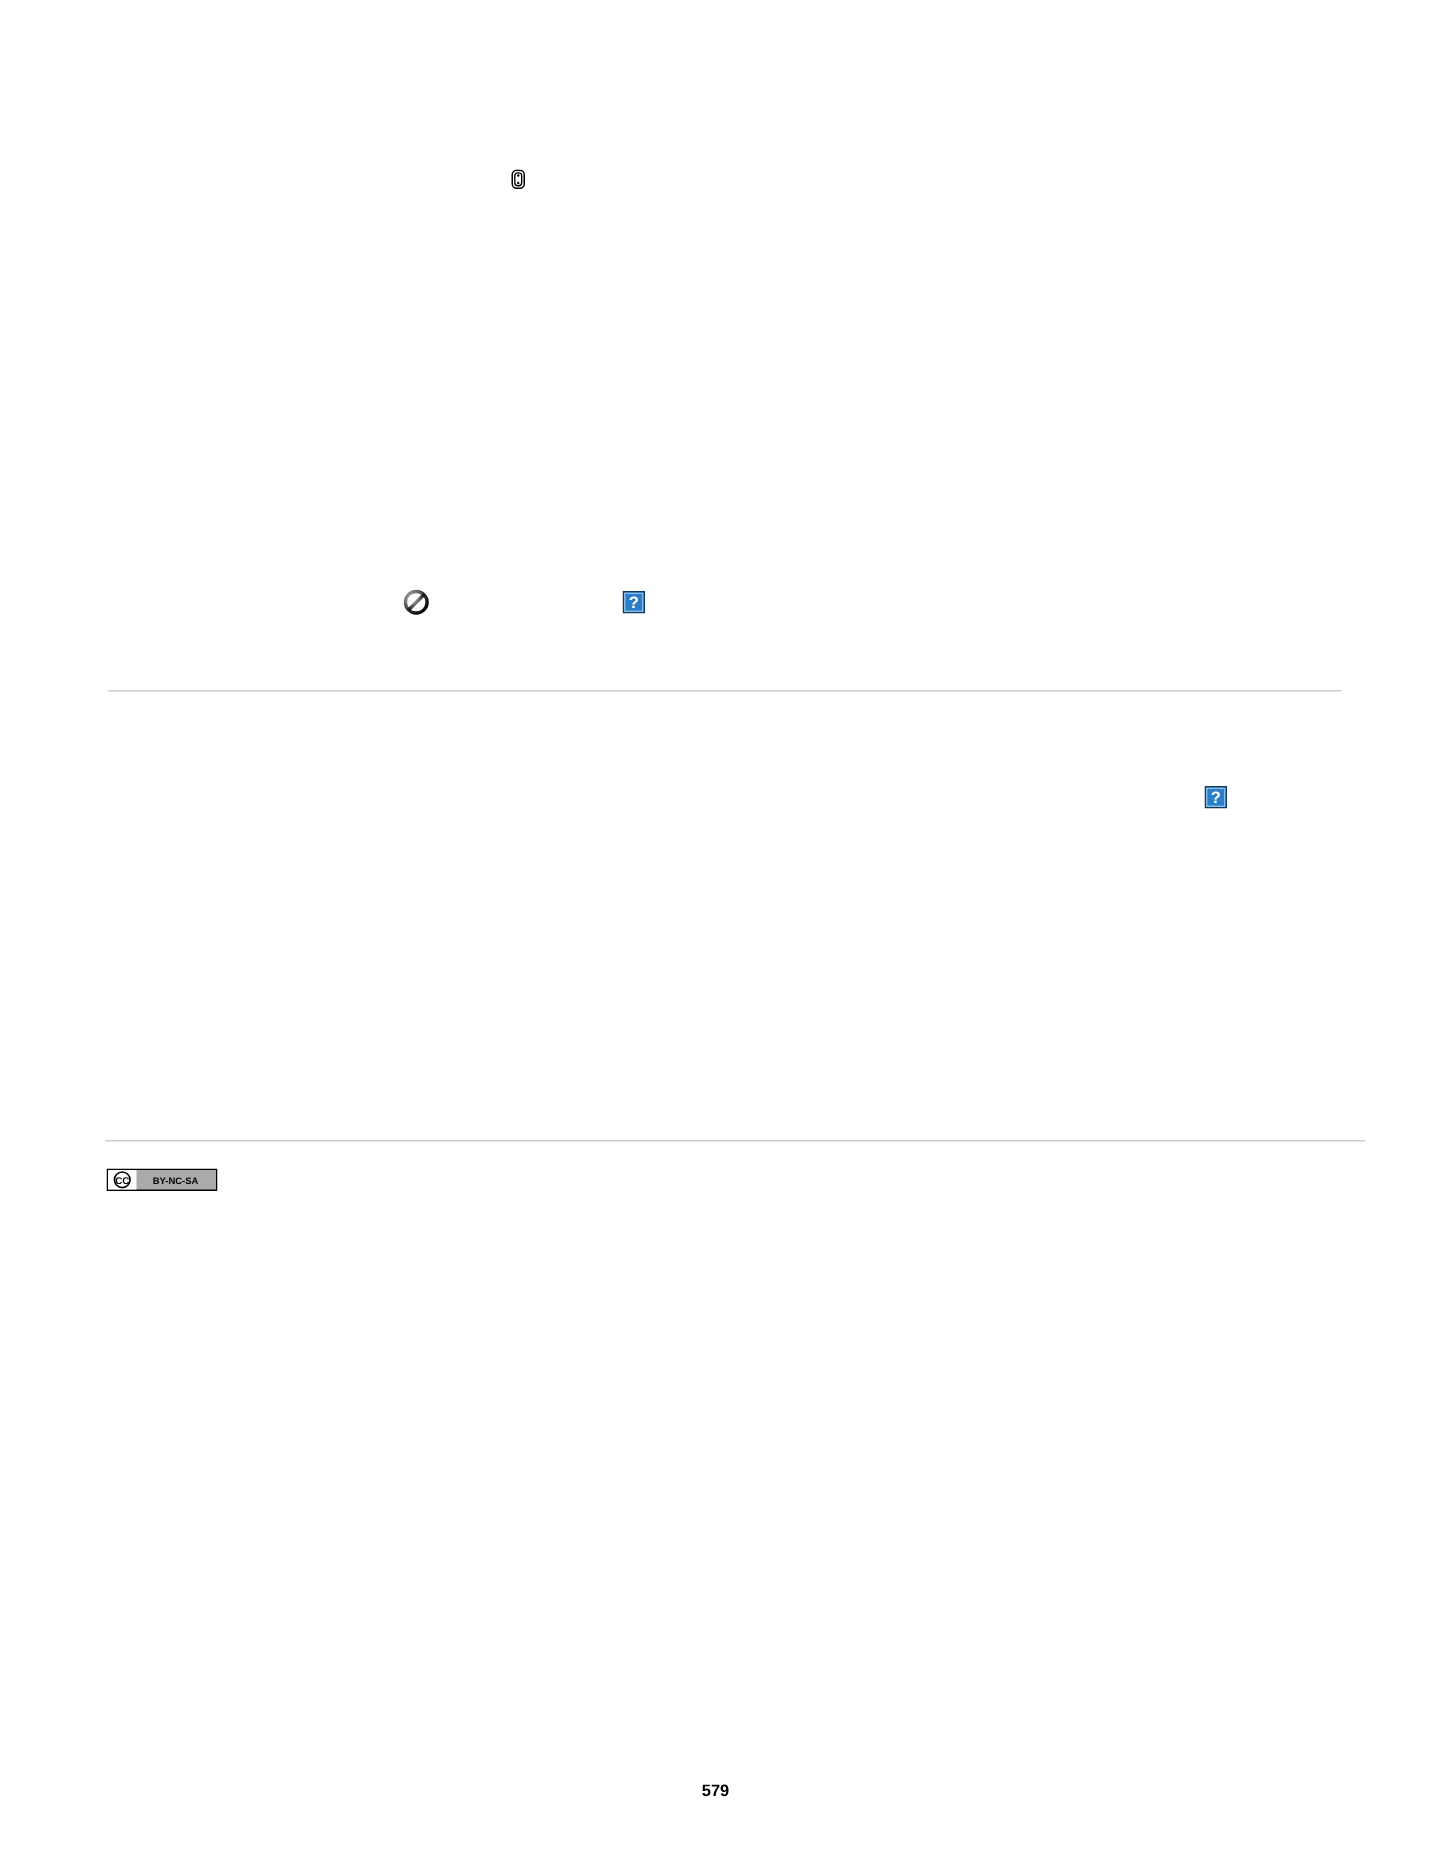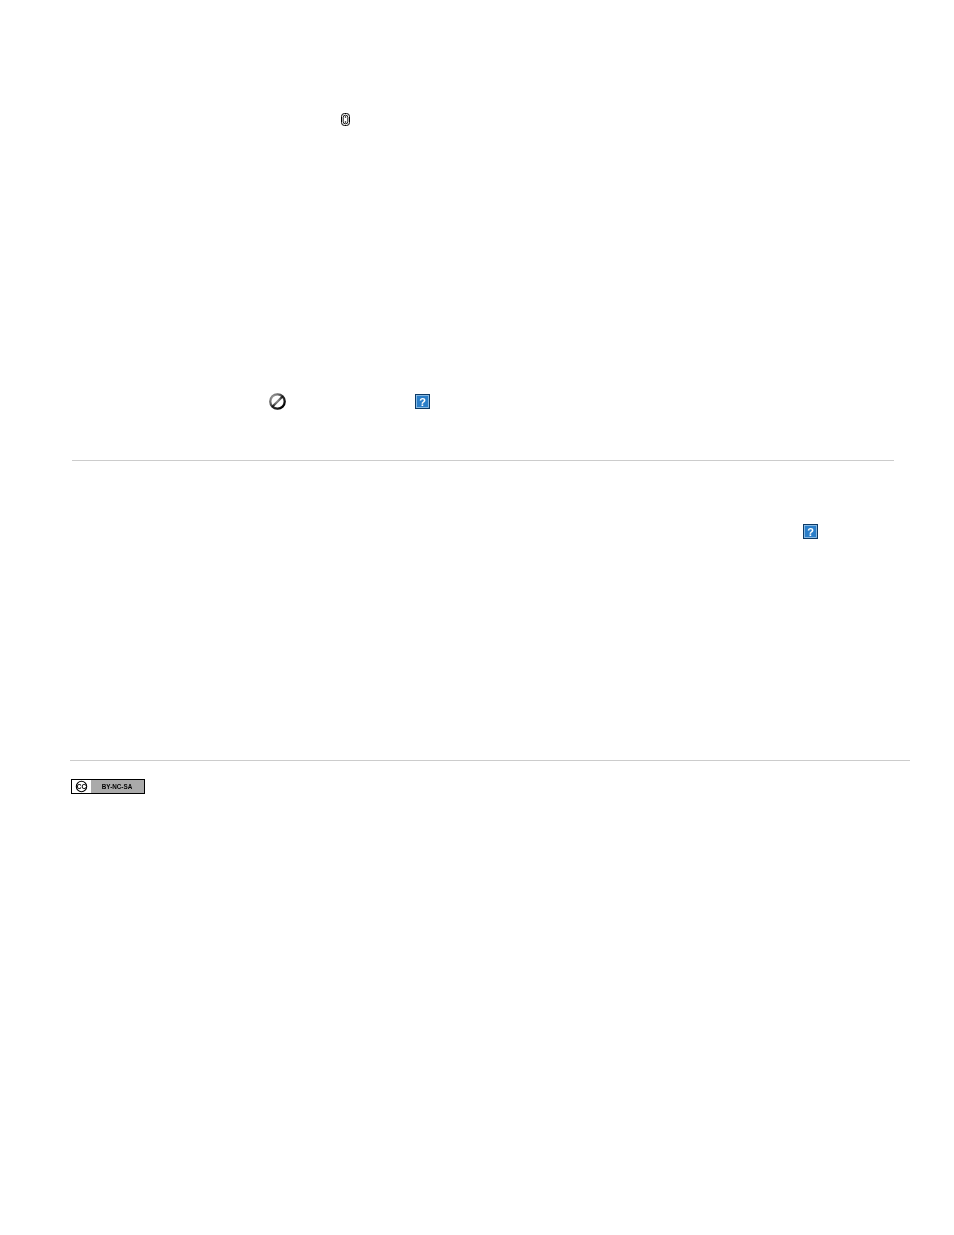--- a/index.html
+++ b/index.html
@@ -114,14 +114,15 @@
     <rect x="1" y="1" width="72" height="13" fill="#aaa"></rect>
     <rect x="1" y="1" width="19" height="13" fill="#fff"></rect>
 
     <circle cx="10.5" cy="7.5" r="5.2" fill="none" stroke="#000" stroke-width="1.1"></circle>
     <text x="10.5" y="10.2" text-anchor="middle" font-family="Arial" font-size="6.5" font-weight="bold" fill="#000">CC</text>
 
     <text x="46" y="10.3" text-anchor="middle" font-family="Arial" font-size="6.3" font-weight="bold" fill="#000">BY-NC-SA</text>
   </svg>
 </span>
 
+<div class="pagenum">579</div>
 
 </div>
 
 </body></html>

